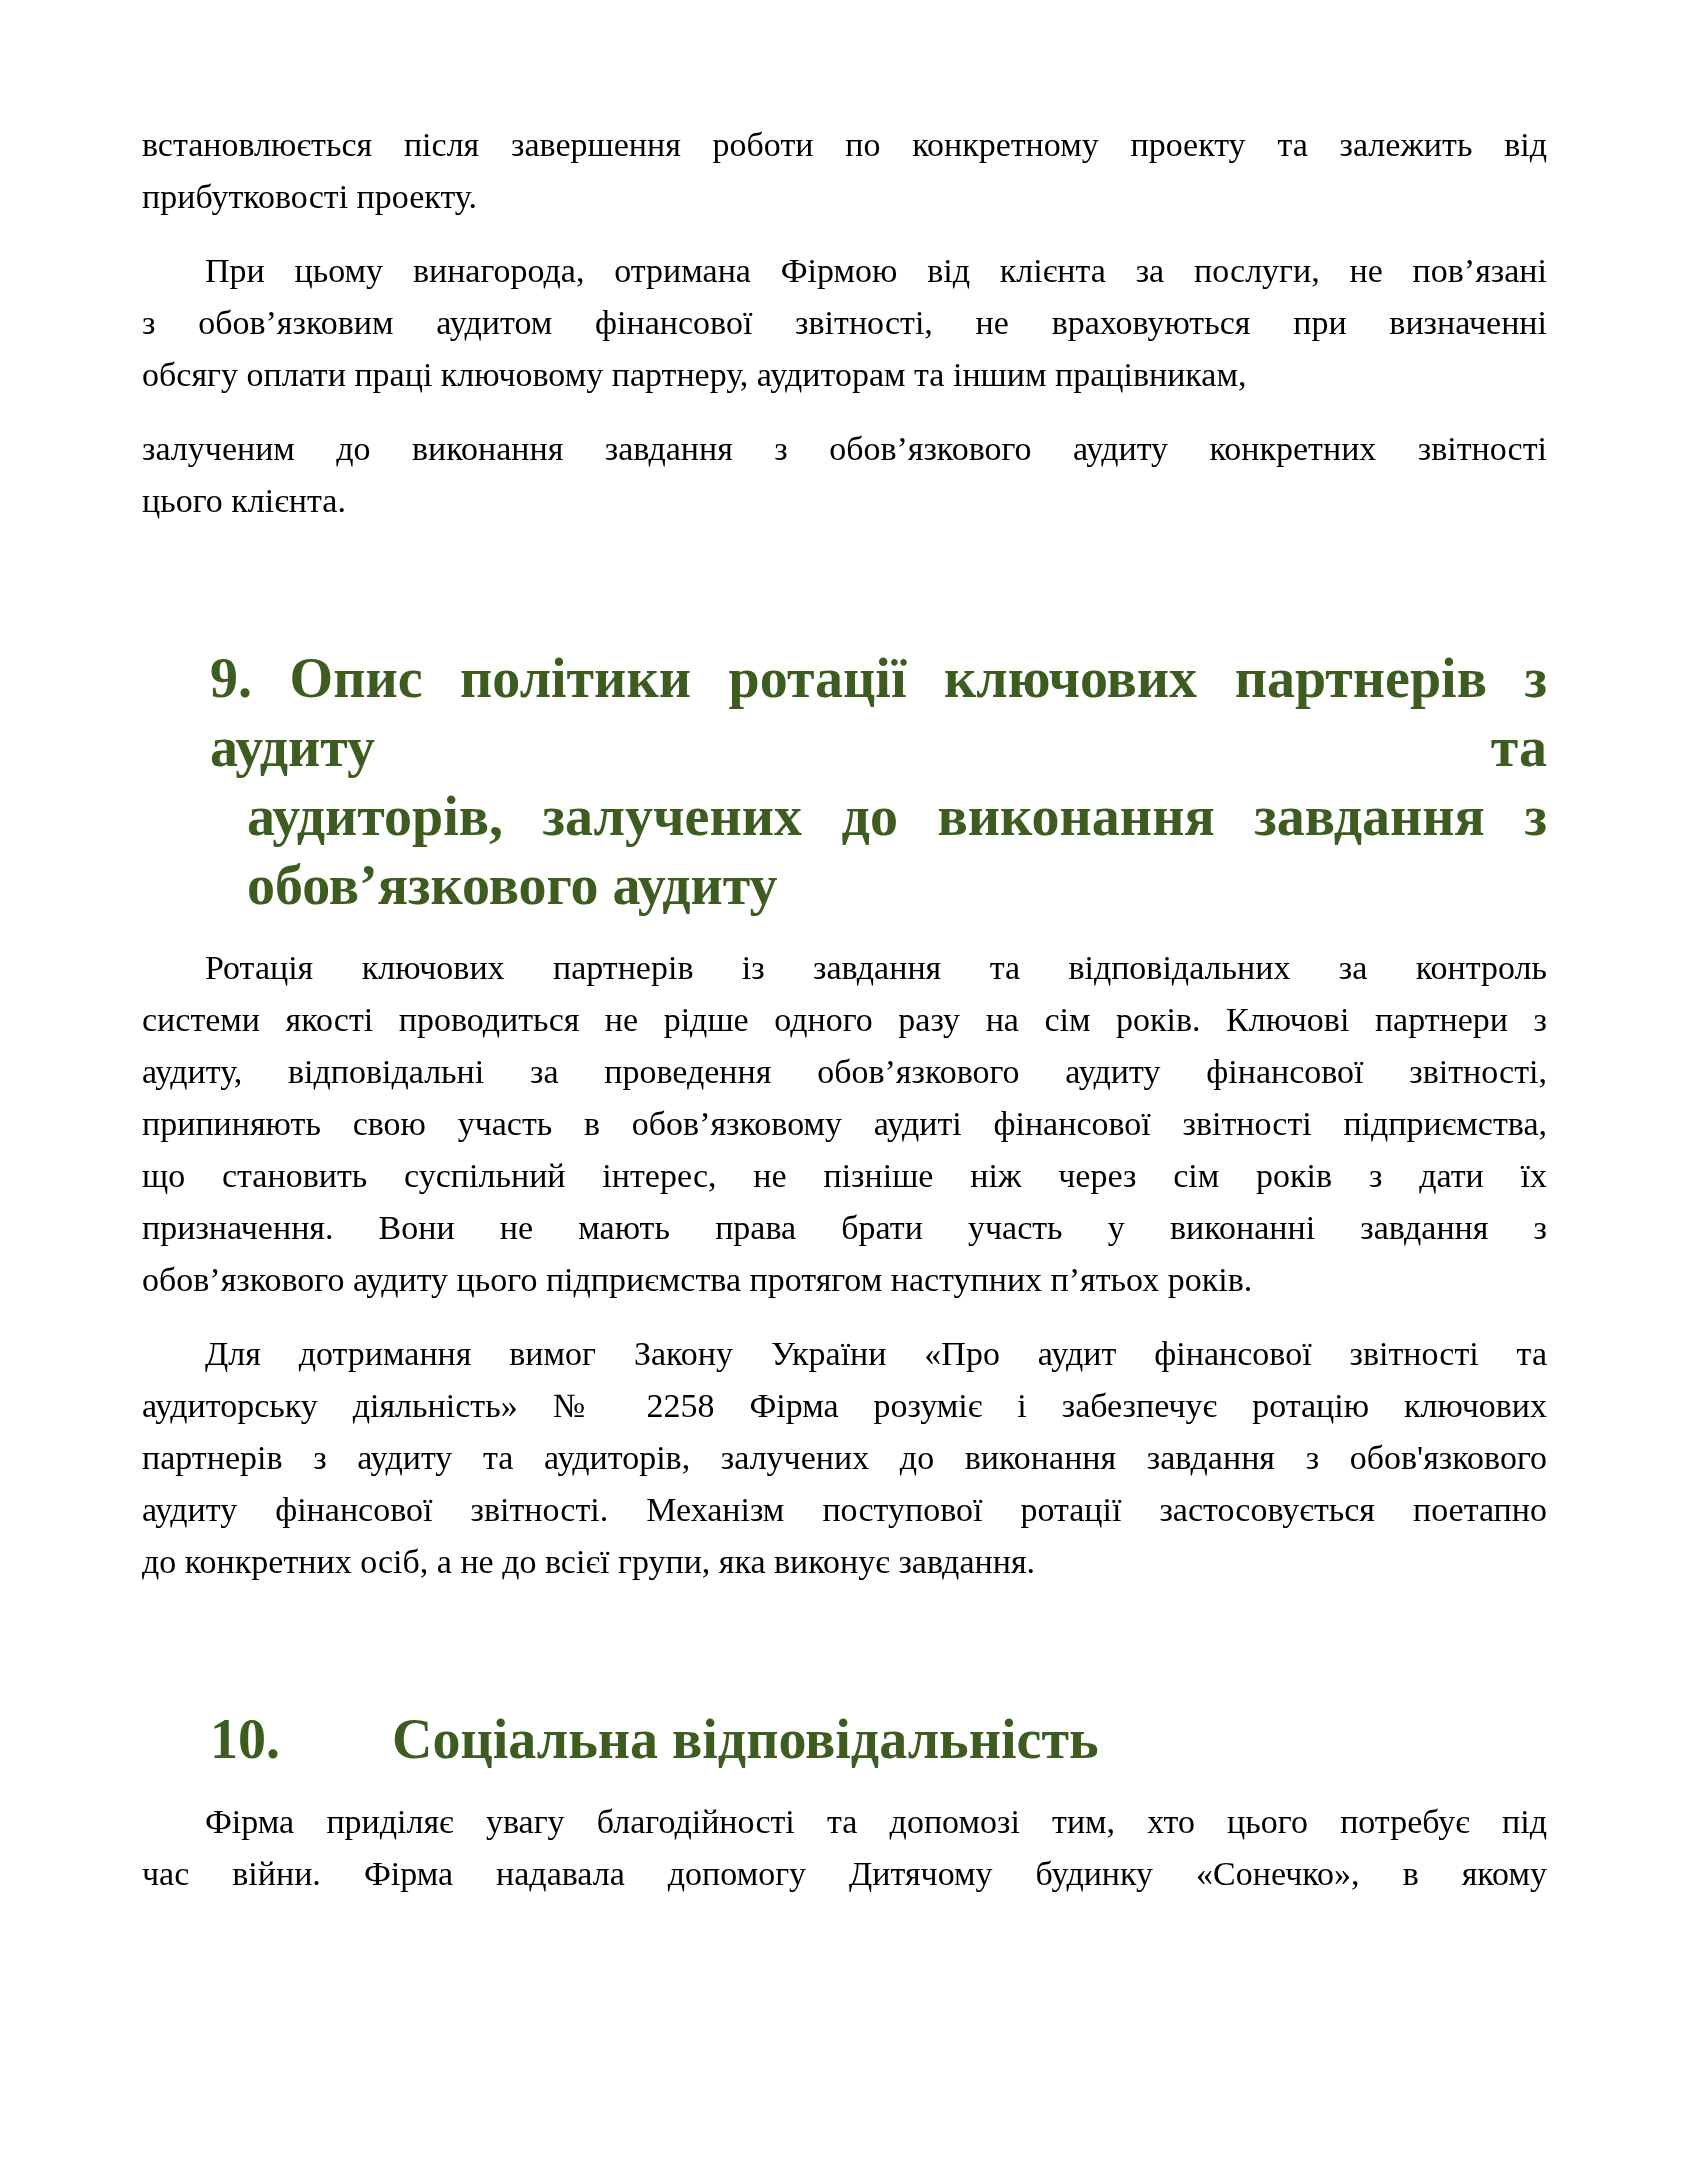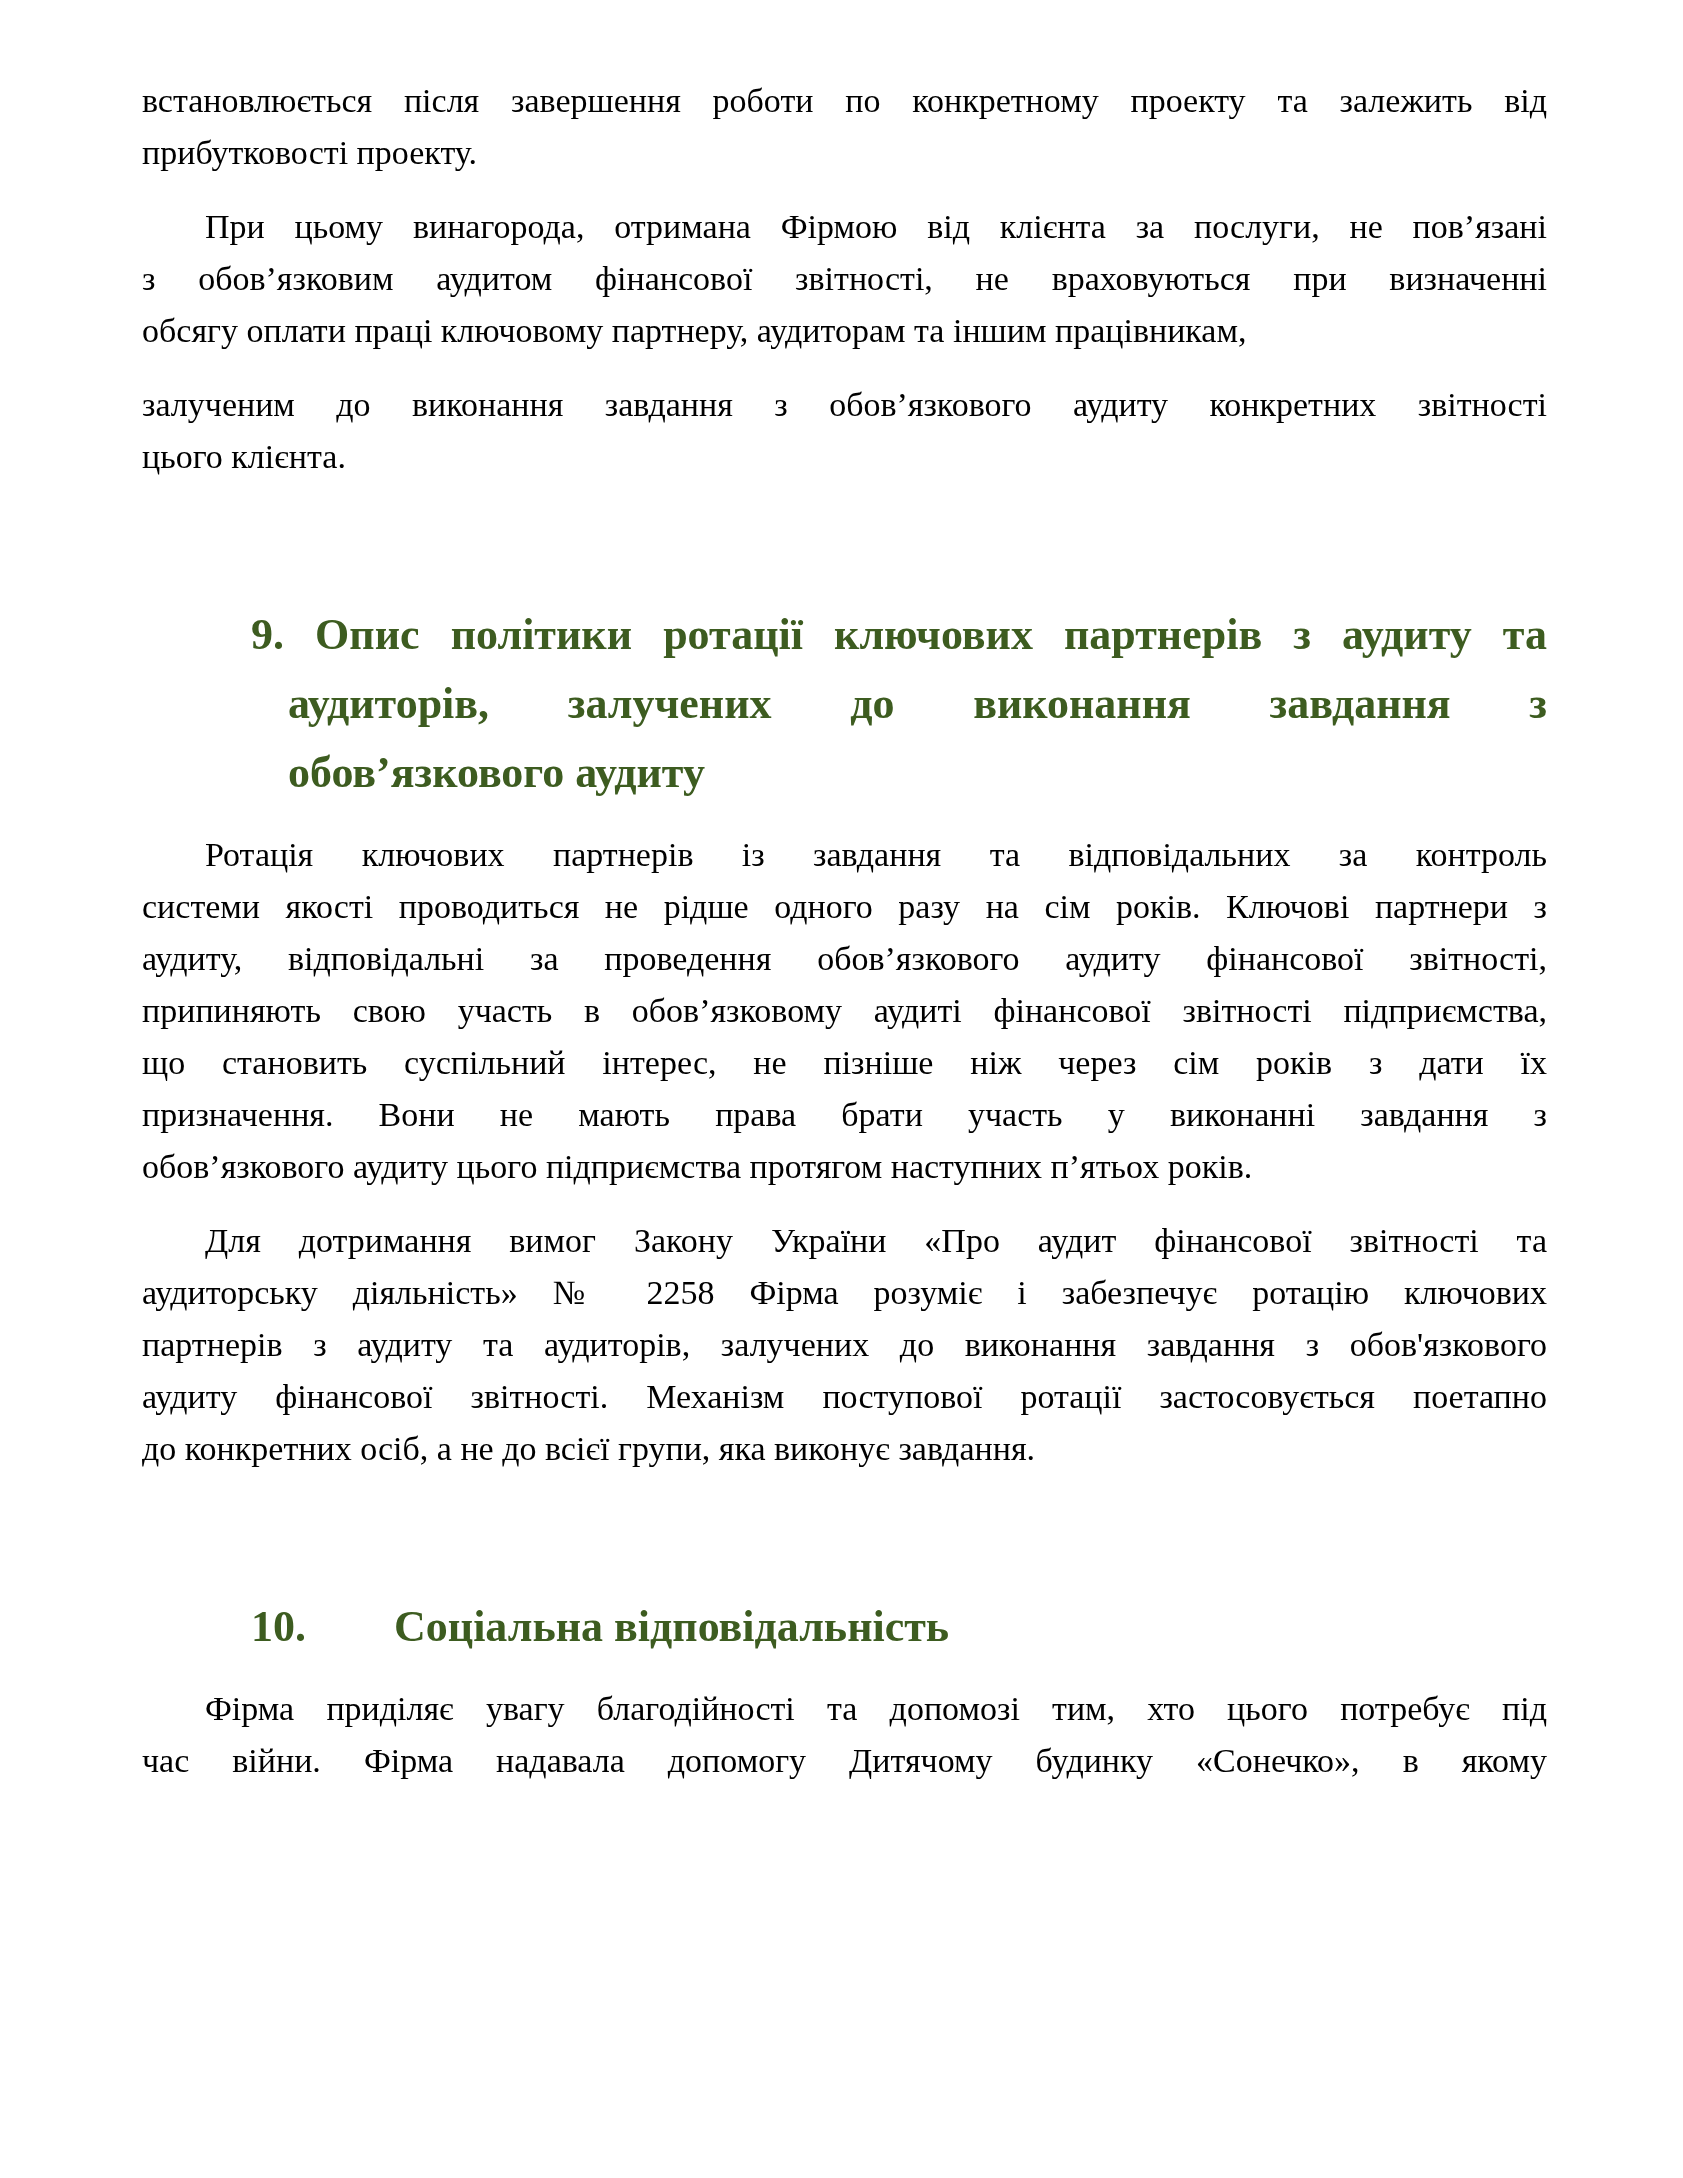--- a/index.html
+++ b/index.html
@@ -11,39 +11,39 @@
     position: relative;
     width: 1683px;
     height: 2178px;
     background: #ffffff;
     overflow: hidden;
     font-family: "Liberation Serif", "DejaVu Serif", serif;
     color: #000000;
   }
   .content {
     box-sizing: border-box;
-    padding: 75px 136px 0 142px;
+    padding: 119px 136px 0 142px;
   }
   
   .para {
     font-size: 34px;
     line-height: 52px;
   }
   .para .jline { text-align: justify; text-align-last: justify; }
   .para .lline { text-align: center; text-align-last: left; }
   .indent .line:first-child { text-indent: 63px; }
   .sp { margin-top: 22px; }
   .sp-big { margin-top: 61px; }
   
   .heading {
     color: var(--heading-green, #3d5c20);
     font-weight: bold;
-    font-size: 44px;
+    font-size: 56px;
     line-height: 69px;
-    margin-left: 109px;
+    margin-left: 68px;
   }
   .heading .line:not(:first-child) { padding-left: 37px; }
   .heading .jline { text-align: justify; text-align-last: justify; }
   .heading .lline { text-align: left; text-align-last: left; }
   .heading-sp { margin-top: 117px; margin-bottom: 0; }
 </style>
 </head>
 <body>
 
 <div class="page" style="background: rgb(255, 255, 255); color: rgb(0, 0, 0);">

